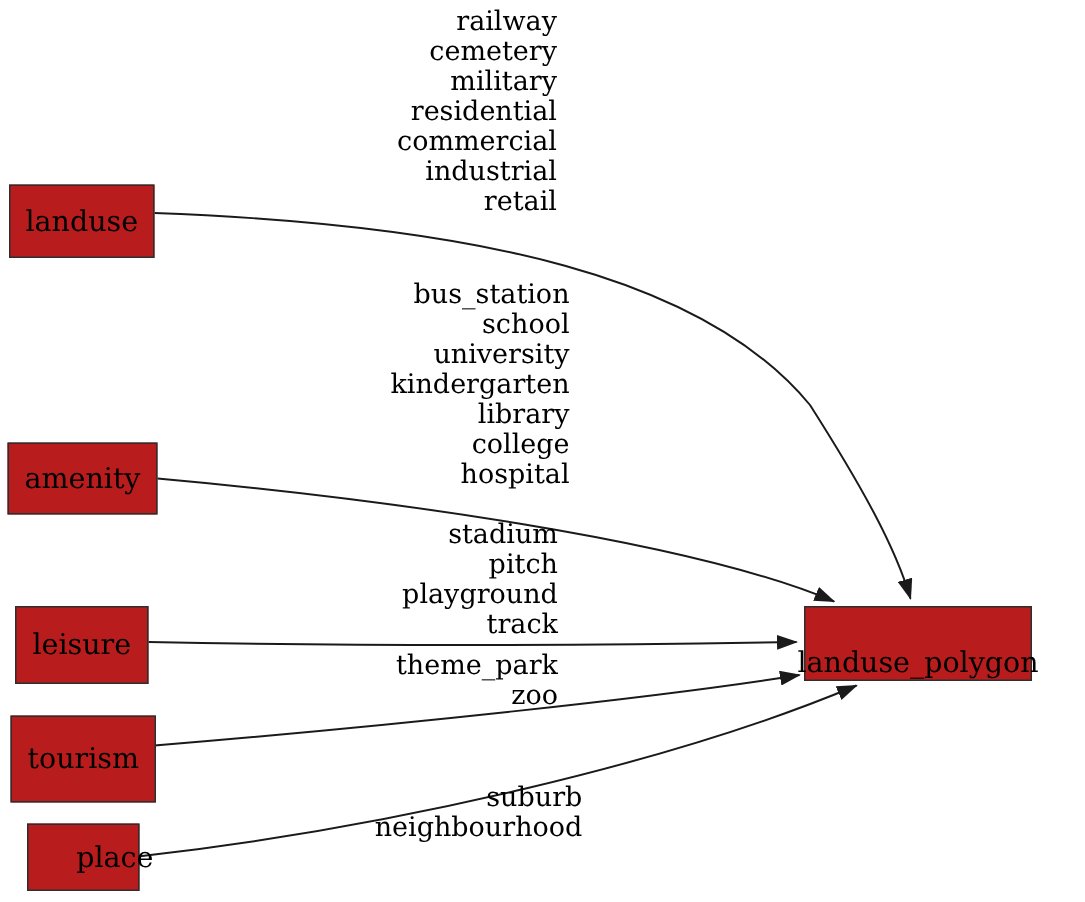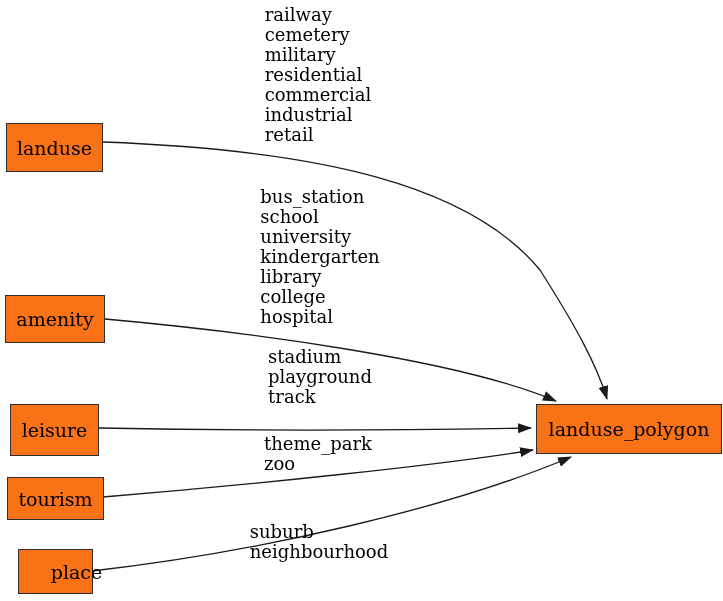--- a/index.html
+++ b/index.html
@@ -24,32 +24,32 @@
     height: 601px;
   }
   svg.edges path.edge {
     fill: none;
     stroke: #1a1a1a;
     stroke-width: 1.3;
   }
   .node {
     position: absolute;
     box-sizing: border-box;
-    background: #f97316;
+    background: #b91c1c;
     border: 1.6px solid #2e2e2e;
     display: flex;
     align-items: center;
     justify-content: center;
     font-size: 19px;
     white-space: nowrap;
   }
   .edge-label {
     position: absolute;
     transform: translateX(-50%);
-    text-align: left;
+    text-align: right;
     font-size: 18px;
     line-height: 20px;
     white-space: nowrap;
   }
   .edge-label span { display: block; }
 </style>
 </head>
 <body>
 
 <div class="canvas">
@@ -72,29 +72,29 @@
   </div>
 
   <div class="node" style="left:5px; top:295px; width:100px; height:48px;">
     <span>amenity</span>
   </div>
 
   <div class="node" style="left:10px; top:404px; width:89px; height:52px;">
     <span>leisure</span>
   </div>
 
-  <div class="node" style="left:7px; top:477px; width:97px; height:43px;">
+  <div class="node" style="left:7px; top:477px; width:97px; height:58px;">
     <span>tourism</span>
   </div>
 
   <div class="node" style="left:18px; top:549px; width:75px; height:45px;padding-left:42px;">
     <span>place</span>
   </div>
 
-  <div class="node" style="left:536px; top:404px; width:186px; height:50px;">
+  <div class="node" style="left:536px; top:404px; width:152px; height:50px;align-items:flex-end;">
     <span>landuse_polygon</span>
   </div>
 
   <div class="edge-label" style="left:318px; top:5px;">
     <span>railway</span>
     <span>cemetery</span>
     <span>military</span>
     <span>residential</span>
     <span>commercial</span>
     <span>industrial</span>
@@ -106,20 +106,21 @@
     <span>school</span>
     <span>university</span>
     <span>kindergarten</span>
     <span>library</span>
     <span>college</span>
     <span>hospital</span>
   </div>
 
   <div class="edge-label" style="left:320px; top:347px;">
     <span>stadium</span>
+    <span>pitch</span>
     <span>playground</span>
     <span>track</span>
   </div>
 
   <div class="edge-label" style="left:318px; top:434px;">
     <span>theme_park</span>
     <span>zoo</span>
   </div>
 
   <div class="edge-label" style="left:319px; top:494px;margin-top:28px;">

